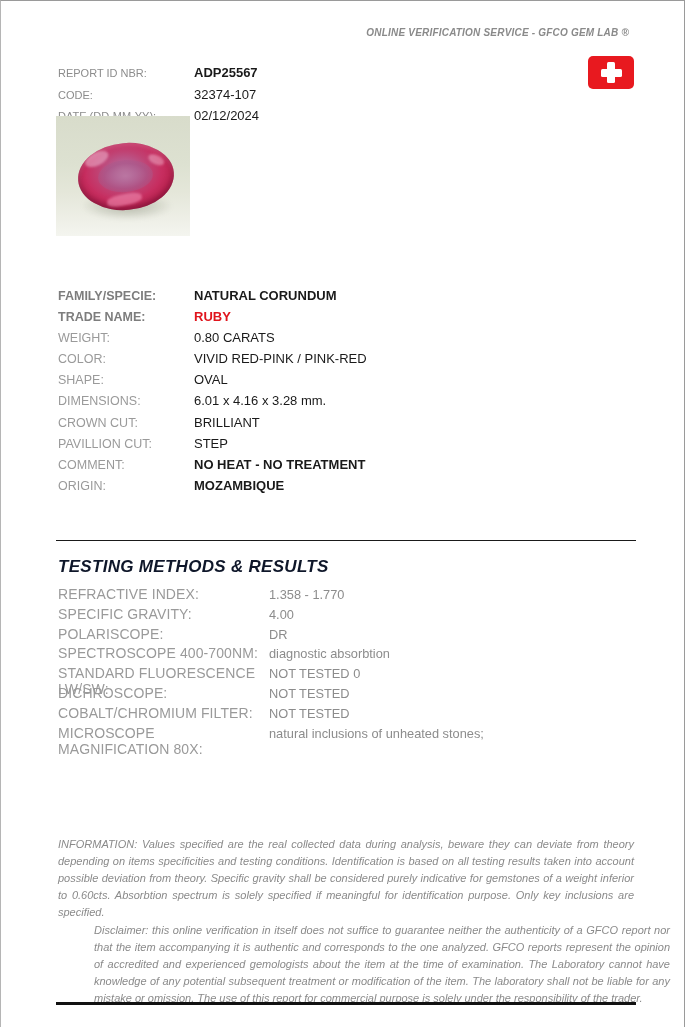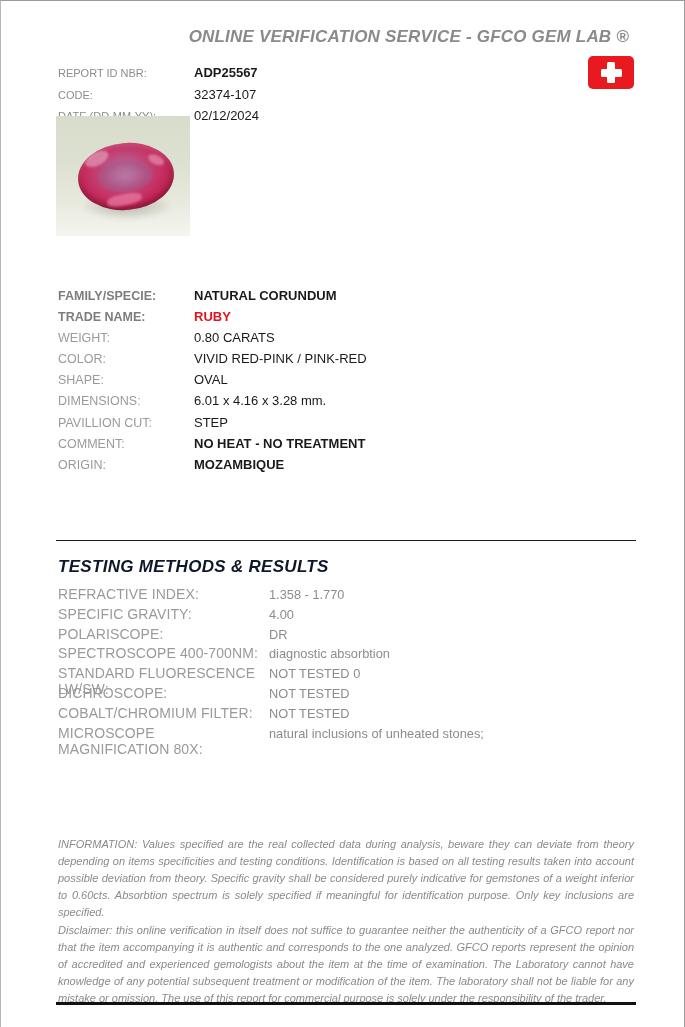--- a/index.html
+++ b/index.html
@@ -12,21 +12,21 @@
     background:#ffffff;
     border-top:1px solid #9a9a9a;
     border-left:1px solid #b5b5b5;
     border-right:1px solid #9a9a9a;
     overflow:hidden;
   }
 
   
   .service-title {
     position:absolute; top:26px; right:55px;
-    font-size:17px; font-style:italic; font-weight:bold;
+    font-size:10px; font-style:italic; font-weight:bold;
     color:#8a8a8a; letter-spacing:0.2px;
   }
   .header-rows { position:absolute; left:57px; top:43px; }
   .hrow { display:flex; align-items:baseline; height:21.5px; }
   .hrow .lbl { width:136px; font-size:11px; color:#8c8c8c;margin-top:23px; }
   .hrow .val { font-size:13px; color:#1a1a1a; }
   .hrow .val.bold { font-weight:bold; }
 
   .swiss-flag {
     position:absolute; left:587px; top:55px;
@@ -112,21 +112,21 @@
   .trow .lbl { width:211px; font-size:14px; color:#9a9a9a; letter-spacing:0.1px; }
   .trow .val { font-size:12.8px; color:#8c8c8c; }
 
   
   .para {
     position:absolute; left:57px; width:576px;
     font-size:11px; font-style:italic; color:#8a8a8a;
     line-height:17px; text-align:justify;
   }
   .para.information { top:835px; }
-  .para.disclaimer { top:921px; }
+  .para.disclaimer { top:921px;margin-left:36px; }
 </style>
 </head>
 <body>
 
 <div class="page">
 
   <div class="service-title">ONLINE VERIFICATION SERVICE - GFCO GEM LAB ®</div>
 
   <div class="header-rows">
     <div class="hrow">
@@ -177,20 +177,24 @@
     </div>
     <div class="drow">
       <span class="lbl">SHAPE:</span>
       <span class="val">OVAL</span>
     </div>
     <div class="drow">
       <span class="lbl">DIMENSIONS:</span>
       <span class="val">6.01 x 4.16 x 3.28 mm.</span>
     </div>
     <div class="drow">
+      <span class="lbl">CROWN CUT:</span>
+      <span class="val">BRILLIANT</span>
+    </div>
+    <div class="drow">
       <span class="lbl">PAVILLION CUT:</span>
       <span class="val">STEP</span>
     </div>
     <div class="drow">
       <span class="lbl">COMMENT:</span>
       <span class="val bold">NO HEAT - NO TREATMENT</span>
     </div>
     <div class="drow">
       <span class="lbl">ORIGIN:</span>
       <span class="val bold">MOZAMBIQUE</span>

